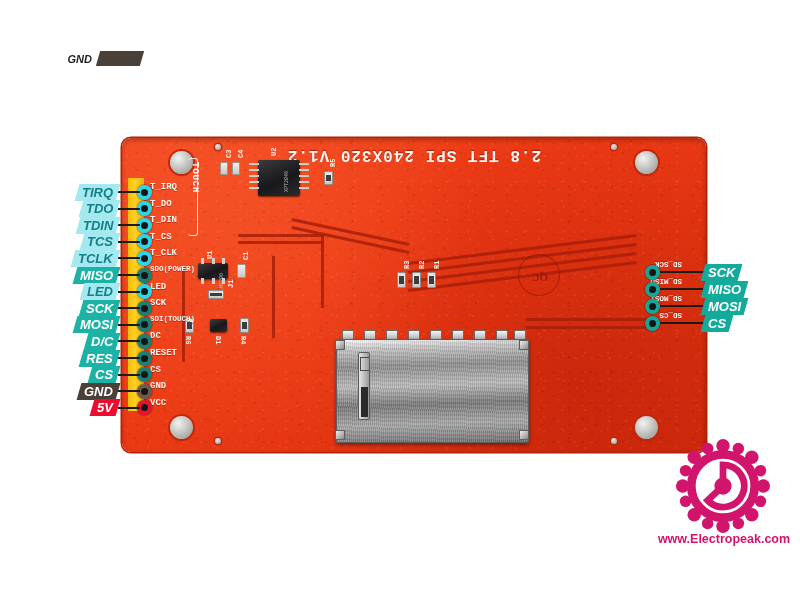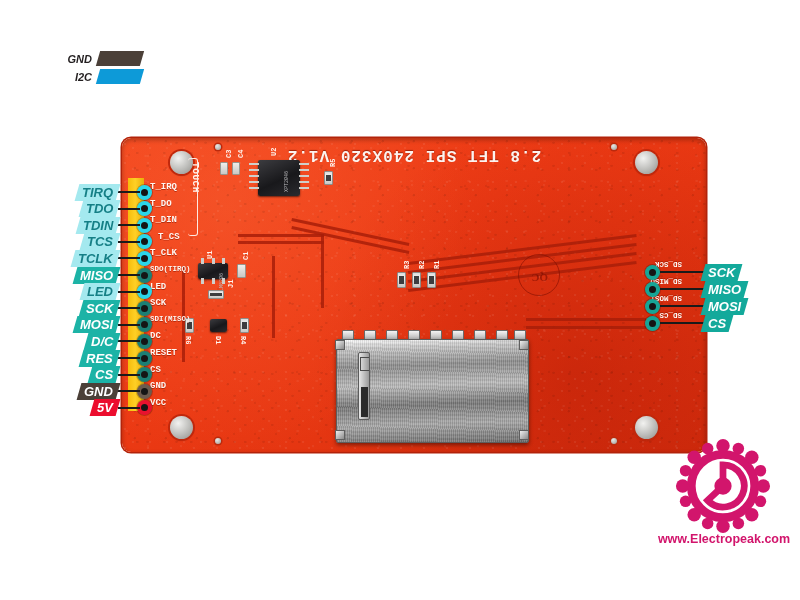--- a/index.html
+++ b/index.html
@@ -258,24 +258,20 @@
 </head>
 <body>
 
 <div id="stage">
 
   <div id="legend">
       <div class="lg-row" style="top: 18px; left: 0px; width: 170px;">
         <div class="lg-label" style="right: 120px;">GND</div>
         <div class="lg-sw" style="background: rgb(75, 64, 56); left: 56px; width: 44px;"></div>
       </div>
-      <div class="lg-row" style="top: 36px; left: 0px; width: 170px;">
-        <div class="lg-label" style="right: 120px;">I2C</div>
-        <div class="lg-sw" style="background: rgb(13, 154, 216); left: 56px; width: 44px;"></div>
-      </div>
     </div>
 
   <div id="board">
 
     <div class="hdr-strip"></div>
 
     <div class="mount-hole" style="left:48px;  top:13px;"></div>
     <div class="mount-hole" style="left:513px; top:13px;"></div>
     <div class="mount-hole" style="left:48px;  top:278px;"></div>
     <div class="mount-hole" style="left:513px; top:278px;"></div>
@@ -378,26 +374,26 @@
       <div class="eject"></div>
       <div class="corner" style="left:-1px;  top:10px;"></div>
       <div class="corner" style="left:183px; top:10px;"></div>
       <div class="corner" style="left:-1px;  top:100px;"></div>
       <div class="corner" style="left:183px; top:100px;"></div>
     </div>
 
   <div class="silk" style="left: 28px; top: 44px;">T_IRQ</div>
       <div class="silk" style="left: 28px; top: 60.6px;">T_DO</div>
       <div class="silk" style="left: 28px; top: 77.2px;">T_DIN</div>
-      <div class="silk" style="left: 36px; top: 93.8px;">T_CS</div>
+      <div class="silk" style="left: 28px; top: 93.8px;">T_CS</div>
       <div class="silk" style="left: 28px; top: 110.4px;">T_CLK</div>
-      <div class="silk silk-sm" style="left: 28px; top: 127px;">SDO(TIRQ)</div>
+      <div class="silk silk-sm" style="left: 28px; top: 127px;">SDO(POWER)</div>
       <div class="silk" style="left: 28px; top: 143.6px;">LED</div>
       <div class="silk" style="left: 28px; top: 160.2px;">SCK</div>
-      <div class="silk silk-sm" style="left: 28px; top: 176.8px;">SDI(MISO)</div>
+      <div class="silk silk-sm" style="left: 28px; top: 176.8px;">SDI(TOUCH)</div>
       <div class="silk" style="left: 28px; top: 193.4px;">DC</div>
       <div class="silk" style="left: 28px; top: 210px;">RESET</div>
       <div class="silk" style="left: 28px; top: 226.6px;">CS</div>
       <div class="silk" style="left: 28px; top: 243.2px;">GND</div>
       <div class="silk" style="left: 28px; top: 259.8px;">VCC</div>
       <div class="silk silk-sm" style="left: 560px; top: 130px; transform: rotate(180deg); transform-origin: 0px 0px;">SD_SCK</div>
       <div class="silk silk-sm" style="left: 560px; top: 147px; transform: rotate(180deg); transform-origin: 0px 0px;">SD_MISO</div>
       <div class="silk silk-sm" style="left: 560px; top: 164px; transform: rotate(180deg); transform-origin: 0px 0px;">SD_MOSI</div>
       <div class="silk silk-sm" style="left: 560px; top: 181px; transform: rotate(180deg); transform-origin: 0px 0px;">SD_CS</div>
     </div>

